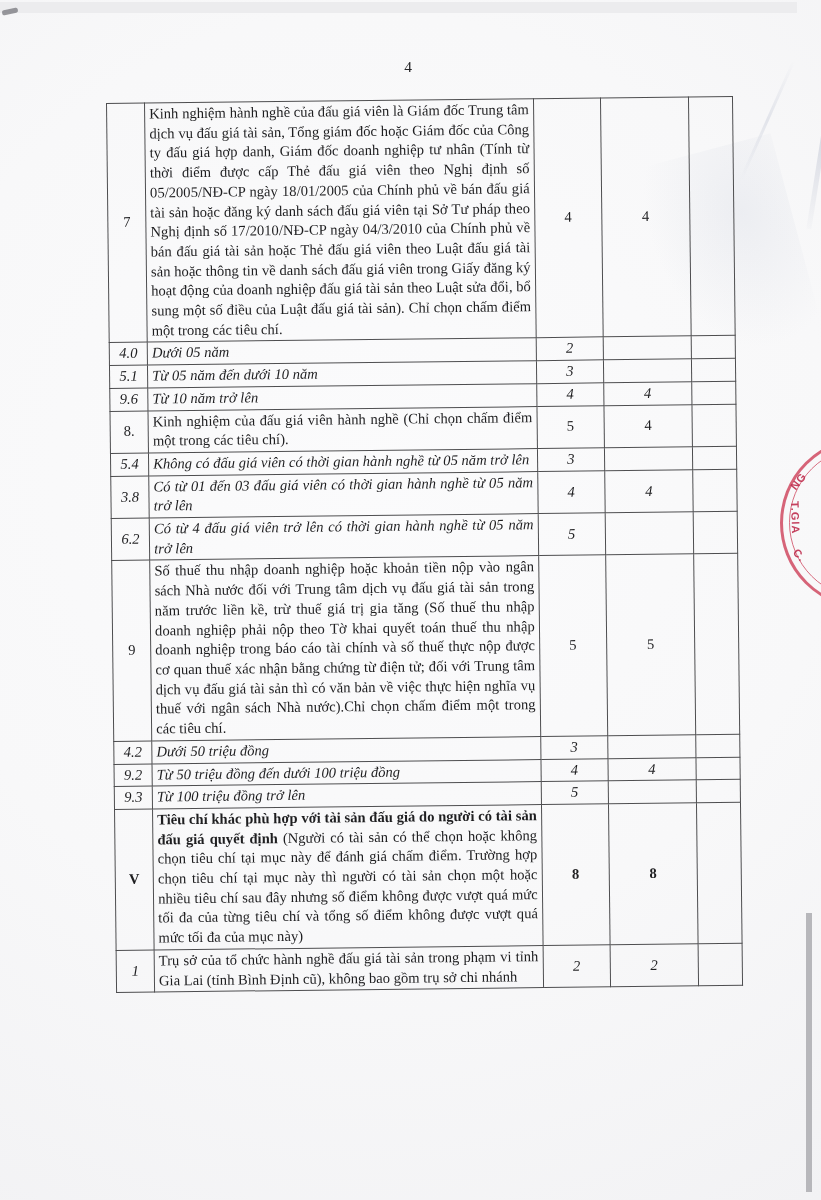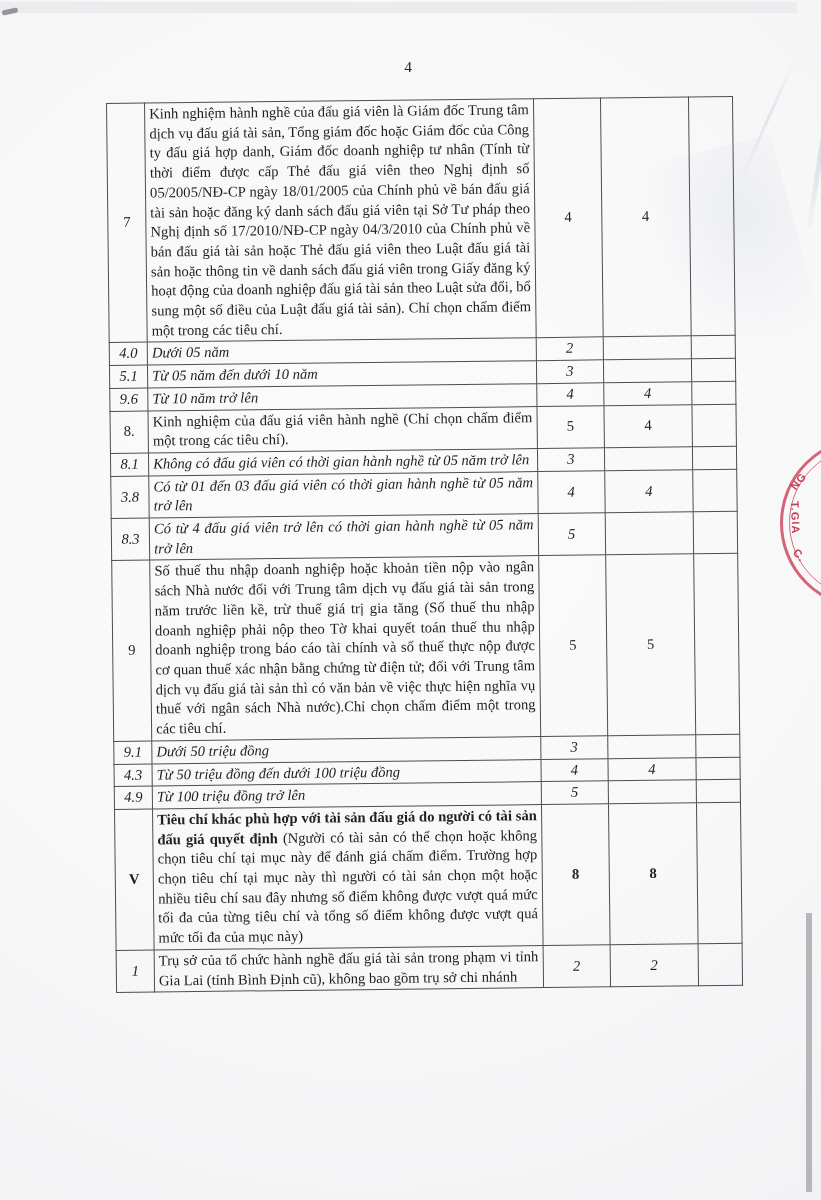--- a/index.html
+++ b/index.html
@@ -175,63 +175,63 @@
             <td class="c-empty"></td>
           </tr>
           <tr class="row-normal">
             <td class="c-id">8.</td>
             <td class="c-text">Kinh nghiệm của đấu giá viên hành nghề (Chỉ chọn chấm điểm một trong các tiêu chí).</td>
             <td class="c-score">5</td>
             <td class="c-score">4</td>
             <td class="c-empty"></td>
           </tr>
           <tr class="row-italic">
-            <td class="c-id">8.1</td>
+            <td class="c-id">5.4</td>
             <td class="c-text">Không có đấu giá viên có thời gian hành nghề từ 05 năm trở lên</td>
             <td class="c-score">3</td>
             <td class="c-score"></td>
             <td class="c-empty"></td>
           </tr>
           <tr class="row-italic">
             <td class="c-id">3.8</td>
             <td class="c-text">Có từ 01 đến 03 đấu giá viên có thời gian hành nghề từ 05 năm trở lên</td>
             <td class="c-score">4</td>
             <td class="c-score">4</td>
             <td class="c-empty"></td>
           </tr>
           <tr class="row-italic">
-            <td class="c-id">8.3</td>
+            <td class="c-id">6.2</td>
             <td class="c-text">Có từ 4 đấu giá viên trở lên có thời gian hành nghề từ 05 năm trở lên</td>
             <td class="c-score">5</td>
             <td class="c-score"></td>
             <td class="c-empty"></td>
           </tr>
           <tr class="row-normal">
             <td class="c-id">9</td>
             <td class="c-text">Số thuế thu nhập doanh nghiệp hoặc khoản tiền nộp vào ngân sách Nhà nước đối với Trung tâm dịch vụ đấu giá tài sản trong năm trước liền kề, trừ thuế giá trị gia tăng (Số thuế thu nhập doanh nghiệp phải nộp theo Tờ khai quyết toán thuế thu nhập doanh nghiệp trong báo cáo tài chính và số thuế thực nộp được cơ quan thuế xác nhận bằng chứng từ điện tử; đối với Trung tâm dịch vụ đấu giá tài sản thì có văn bản về việc thực hiện nghĩa vụ thuế với ngân sách Nhà nước).Chỉ chọn chấm điểm một trong các tiêu chí.</td>
             <td class="c-score">5</td>
             <td class="c-score">5</td>
             <td class="c-empty"></td>
           </tr>
           <tr class="row-italic">
-            <td class="c-id">9.1</td>
+            <td class="c-id">4.2</td>
             <td class="c-text">Dưới 50 triệu đồng</td>
             <td class="c-score">3</td>
             <td class="c-score"></td>
             <td class="c-empty"></td>
           </tr>
           <tr class="row-italic">
-            <td class="c-id">4.3</td>
+            <td class="c-id">9.2</td>
             <td class="c-text">Từ 50 triệu đồng đến dưới 100 triệu đồng</td>
             <td class="c-score">4</td>
             <td class="c-score">4</td>
             <td class="c-empty"></td>
           </tr>
           <tr class="row-italic">
-            <td class="c-id">4.9</td>
+            <td class="c-id">9.3</td>
             <td class="c-text">Từ 100 triệu đồng trở lên</td>
             <td class="c-score">5</td>
             <td class="c-score"></td>
             <td class="c-empty"></td>
           </tr>
           <tr class="row-section">
             <td class="c-id">V</td>
             <td class="c-text"><b>Tiêu chí khác phù hợp với tài sản đấu giá do người có tài sản đấu giá quyết định</b><span> (Người có tài sản có thể chọn hoặc không chọn tiêu chí tại mục này để đánh giá chấm điểm. Trường hợp chọn tiêu chí tại mục này thì người có tài sản chọn một hoặc nhiều tiêu chí sau đây nhưng số điểm không được vượt quá mức tối đa của từng tiêu chí và tổng số điểm không được vượt quá mức tối đa của mục này)</span></td>
             <td class="c-score">8</td>
             <td class="c-score">8</td>

